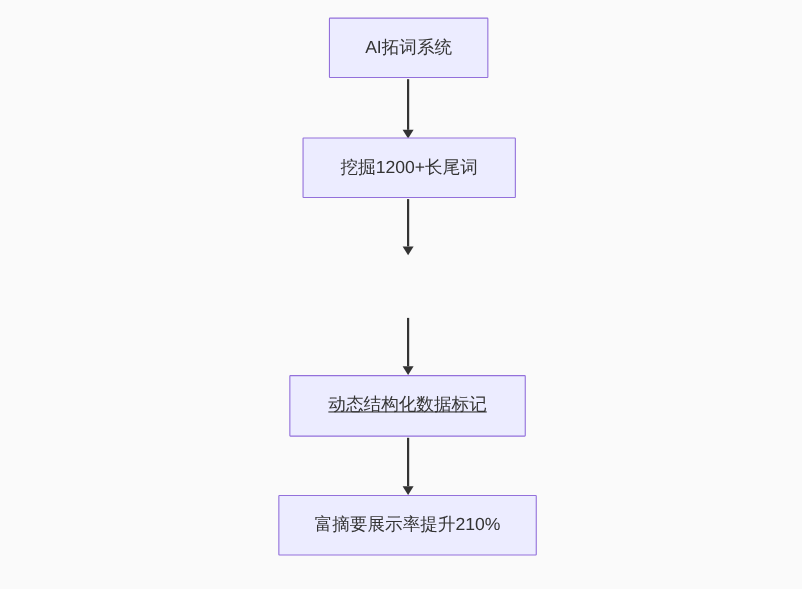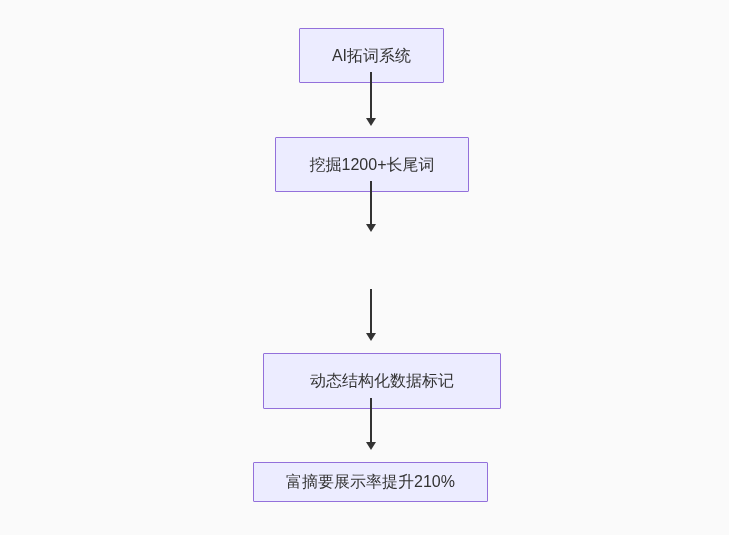--- a/index.html
+++ b/index.html
@@ -24,27 +24,26 @@
     background: #ECECFF;
     border: 1.5px solid #9370DB;
     border-radius: 1px;
     display: flex;
     align-items: center;
     justify-content: center;
     color: #333333;
     font-size: 16px;
     line-height: 1;
     white-space: nowrap;
-    margin-top: 12px;
   }
   .node-1 { left: 299px; top: 16px;  width: 145px; height: 55px; }
   .node-2 { left: 275px; top: 125px; width: 194px; height: 55px; }
   .node-3 { left: 261px; top: 232px; width: 221px; height: 56px; }
-  .node-4 { left: 263px; top: 341px; width: 238px; height: 56px; }
-  .node-5 { left: 253px; top: 450px; width: 235px; height: 40px; }
+  .node-4 { left: 263px; top: 341px; width: 215px; height: 56px; text-decoration: underline; }
+  .node-5 { left: 253px; top: 450px; width: 235px; height: 55px; }
 
   .arrow {
     position: absolute;
     left: 370px;
     width: 2px;
     background: #333333;
   }
   .arrow::after {
     content: '';
     position: absolute;

